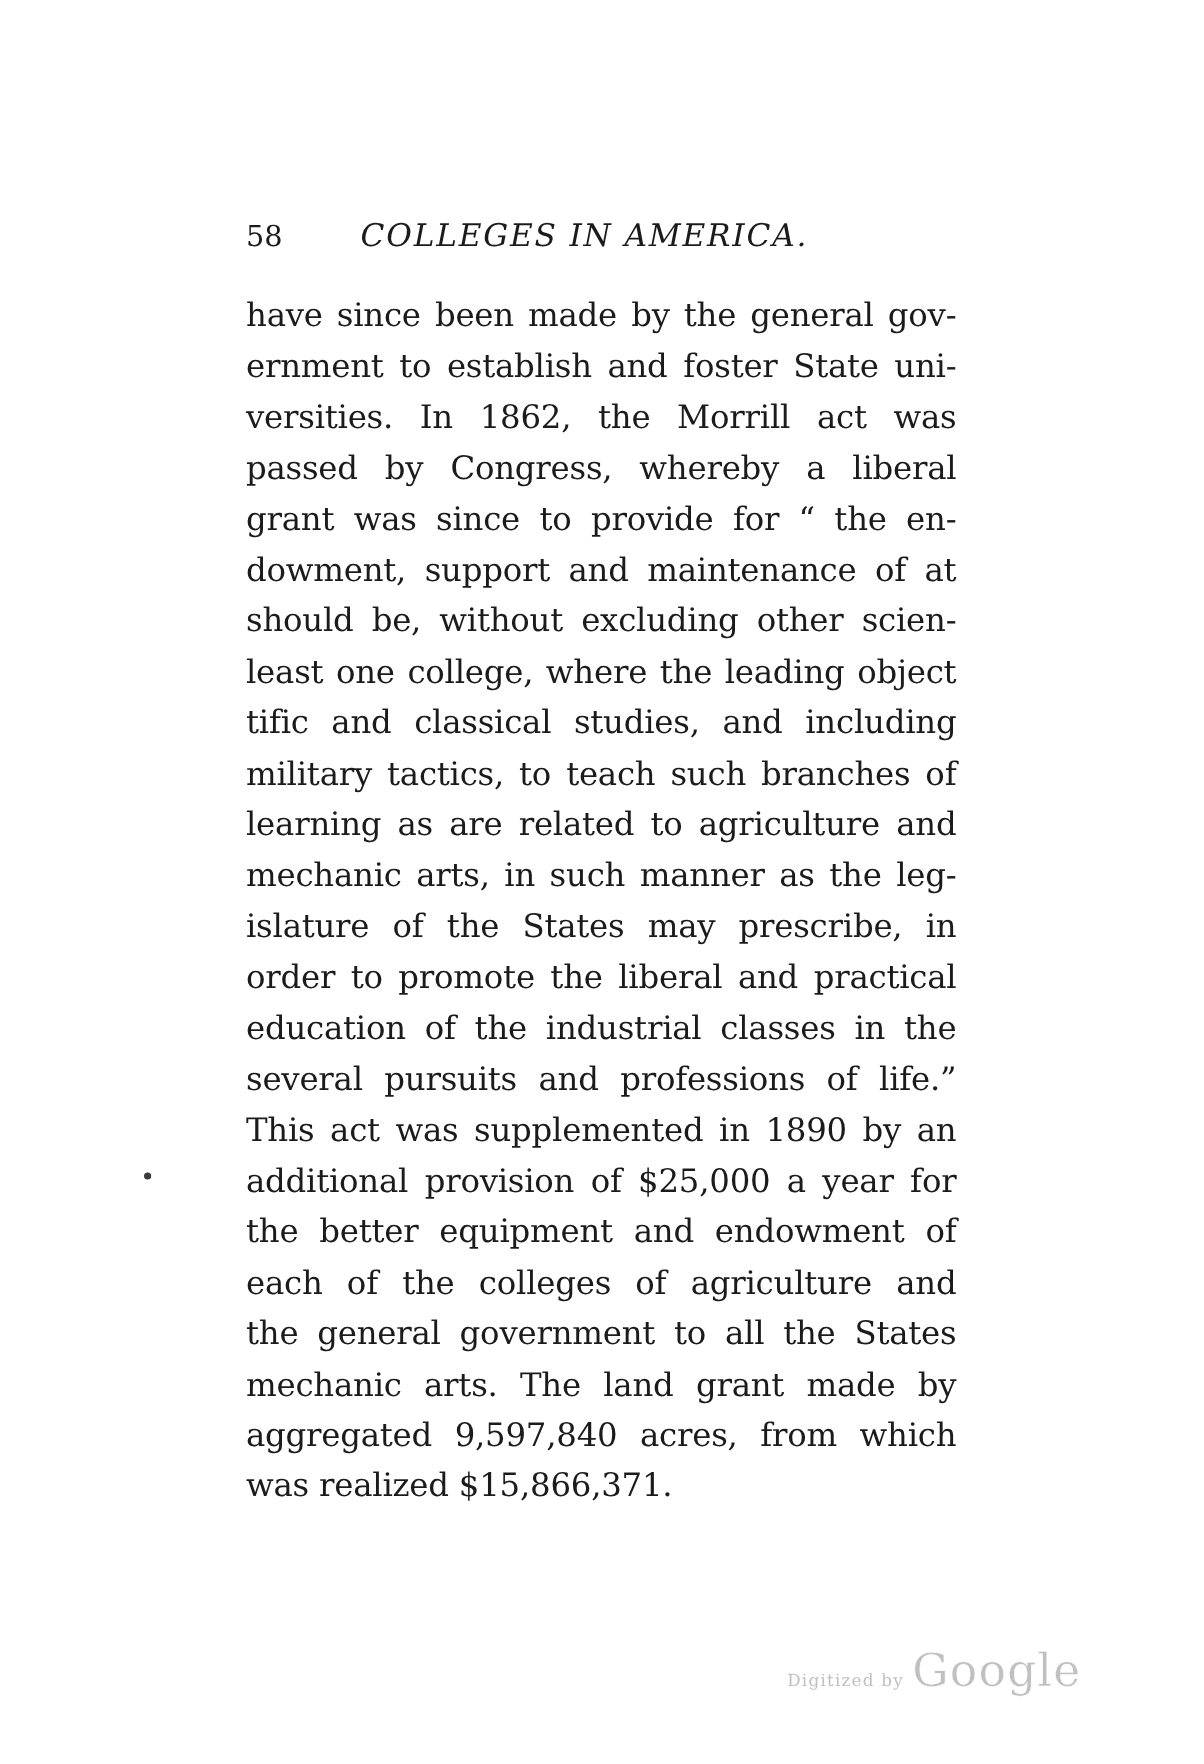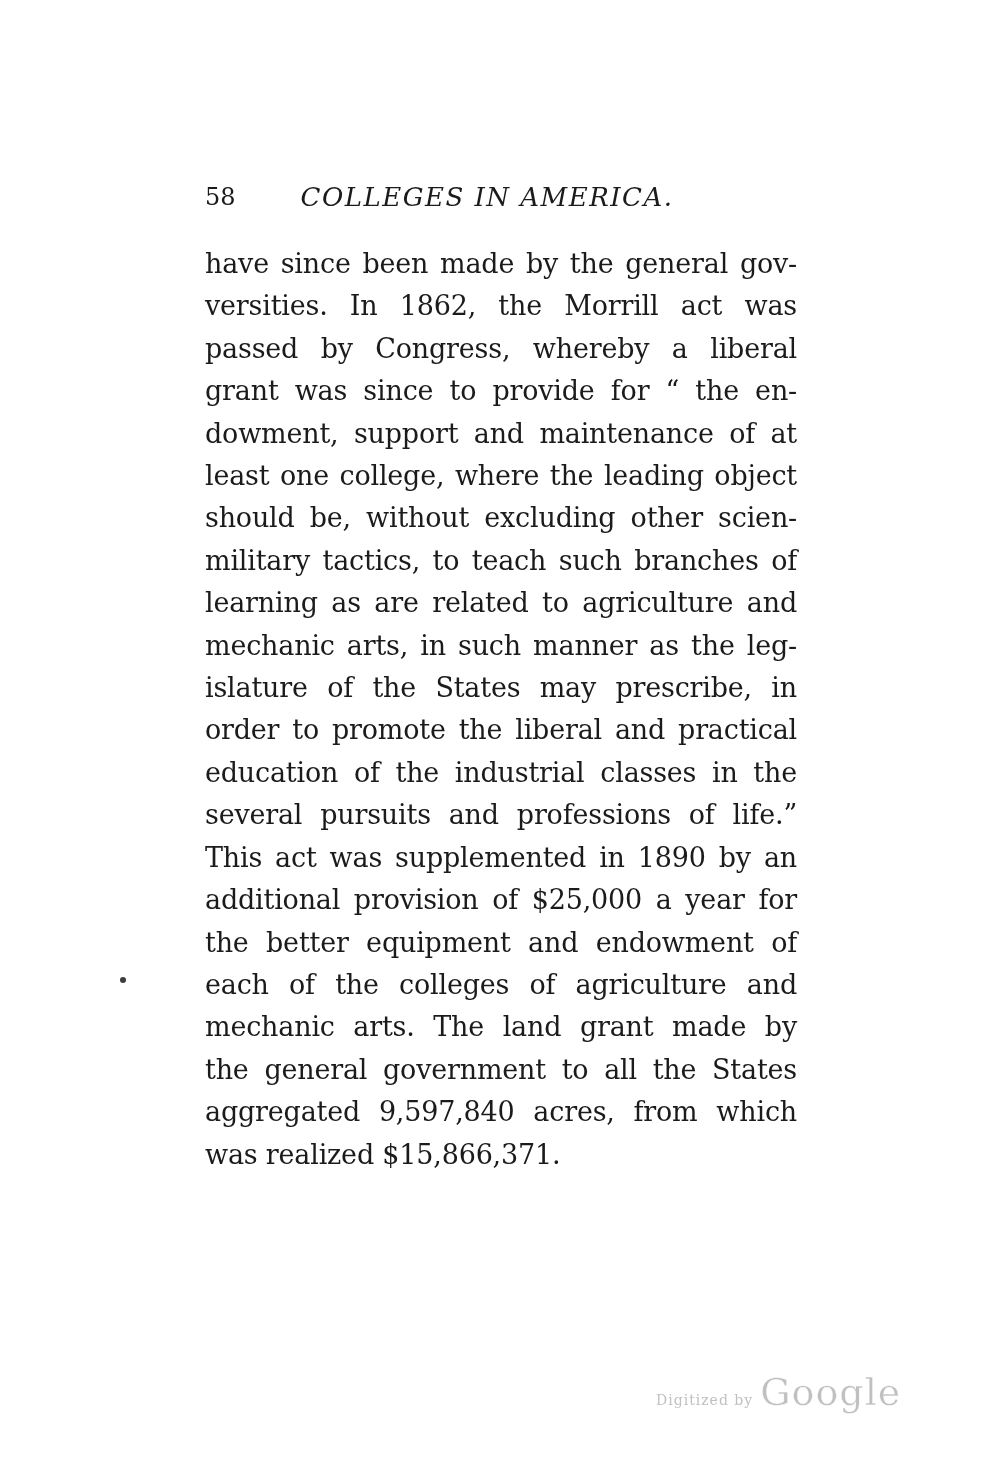--- a/index.html
+++ b/index.html
@@ -93,39 +93,41 @@
 <body>
 
 <div class="page">
 
   <span class="page-number">58</span>
 
   <div class="running-title">COLLEGES IN AMERICA.</div>
 
   <div class="body-text">
       <div class="line">have since been made by the general gov-</div>
+      <div class="line">ernment to establish and foster State uni-</div>
       <div class="line">versities.  In 1862, the Morrill act was</div>
       <div class="line">passed by Congress, whereby a liberal</div>
       <div class="line">grant was since to provide for “ the en-</div>
       <div class="line">dowment, support and maintenance of at</div>
+      <div class="line">should be, without excluding other scien-</div>
       <div class="line">least one college, where the leading object</div>
-      <div class="line">should be, without excluding other scien-</div>
+      <div class="line">tific and classical studies, and including</div>
       <div class="line">military tactics, to teach such branches of</div>
       <div class="line">learning as are related to agriculture and</div>
       <div class="line">mechanic arts, in such manner as the leg-</div>
       <div class="line">islature of the States may prescribe, in</div>
       <div class="line">order to promote the liberal and practical</div>
       <div class="line">education of the industrial classes in the</div>
       <div class="line">several pursuits and professions of life.”</div>
       <div class="line">This act was supplemented in 1890 by an</div>
       <div class="line">additional provision of $25,000 a year for</div>
       <div class="line">the better equipment and endowment of</div>
       <div class="line">each of the colleges of agriculture and</div>
+      <div class="line">the general government to all the States</div>
       <div class="line">mechanic arts.  The land grant made by</div>
-      <div class="line">the general government to all the States</div>
       <div class="line">aggregated 9,597,840 acres, from which</div>
       <div class="line">was realized $15,866,371.</div>
     </div>
 
   <div class="margin-speck"></div>
 
   <div class="watermark">
     <span class="watermark-prefix">Digitized by</span>
     <span class="watermark-brand">Google</span>
   </div>

